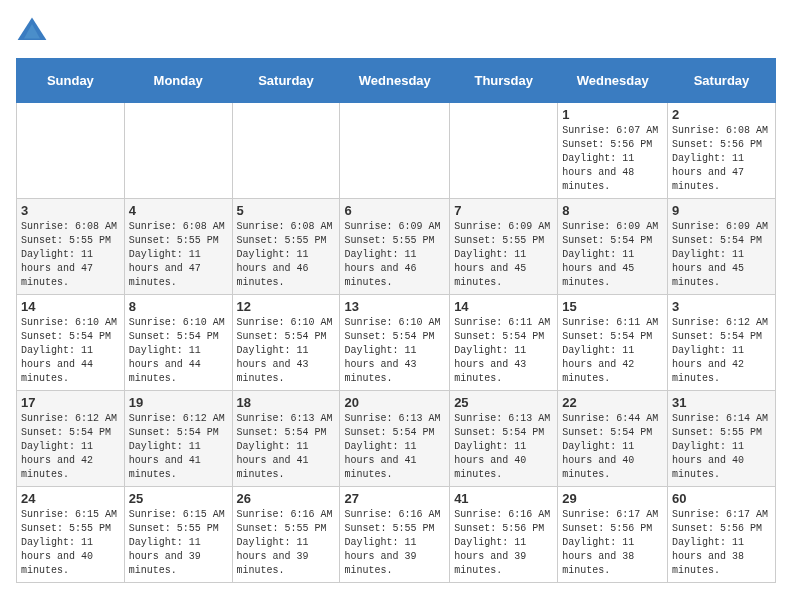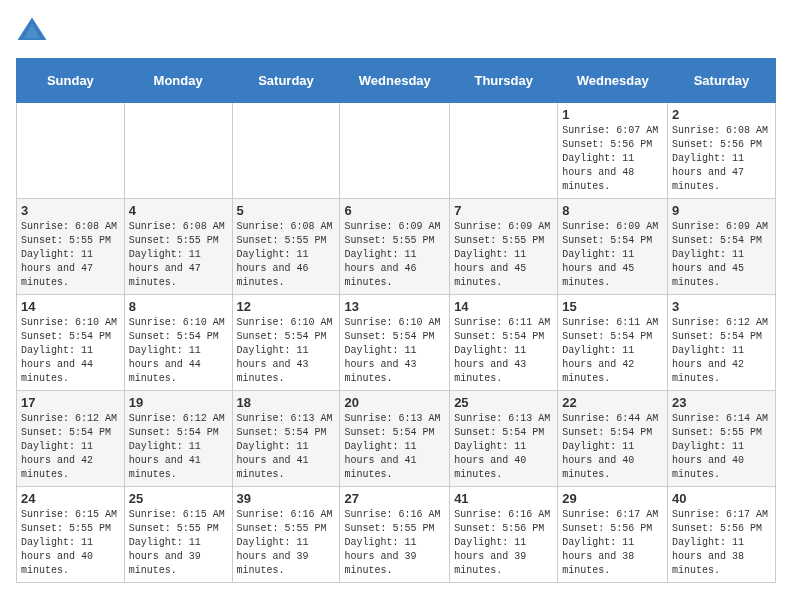--- a/index.html
+++ b/index.html
@@ -265,41 +265,41 @@
 Sunset: 5:54 PM
 Daylight: 11 hours and 40 minutes.</div>
         </td>
         <td>
           <span class="day-number">22</span>
           <div class="day-info">Sunrise: 6:44 AM
 Sunset: 5:54 PM
 Daylight: 11 hours and 40 minutes.</div>
         </td>
         <td>
-          <span class="day-number">23</span>
+          <span class="day-number">31</span>
           <div class="day-info">Sunrise: 6:14 AM
 Sunset: 5:55 PM
 Daylight: 11 hours and 40 minutes.</div>
         </td>
       </tr>
       <tr>
         <td>
           <span class="day-number">24</span>
           <div class="day-info">Sunrise: 6:15 AM
 Sunset: 5:55 PM
 Daylight: 11 hours and 40 minutes.</div>
         </td>
         <td>
           <span class="day-number">25</span>
           <div class="day-info">Sunrise: 6:15 AM
 Sunset: 5:55 PM
 Daylight: 11 hours and 39 minutes.</div>
         </td>
         <td>
-          <span class="day-number">39</span>
+          <span class="day-number">26</span>
           <div class="day-info">Sunrise: 6:16 AM
 Sunset: 5:55 PM
 Daylight: 11 hours and 39 minutes.</div>
         </td>
         <td>
           <span class="day-number">27</span>
           <div class="day-info">Sunrise: 6:16 AM
 Sunset: 5:55 PM
 Daylight: 11 hours and 39 minutes.</div>
         </td>
@@ -309,20 +309,20 @@
 Sunset: 5:56 PM
 Daylight: 11 hours and 39 minutes.</div>
         </td>
         <td>
           <span class="day-number">29</span>
           <div class="day-info">Sunrise: 6:17 AM
 Sunset: 5:56 PM
 Daylight: 11 hours and 38 minutes.</div>
         </td>
         <td>
-          <span class="day-number">40</span>
+          <span class="day-number">60</span>
           <div class="day-info">Sunrise: 6:17 AM
 Sunset: 5:56 PM
 Daylight: 11 hours and 38 minutes.</div>
         </td>
       </tr>
     </tbody>
 </table>
 
 </body></html>

